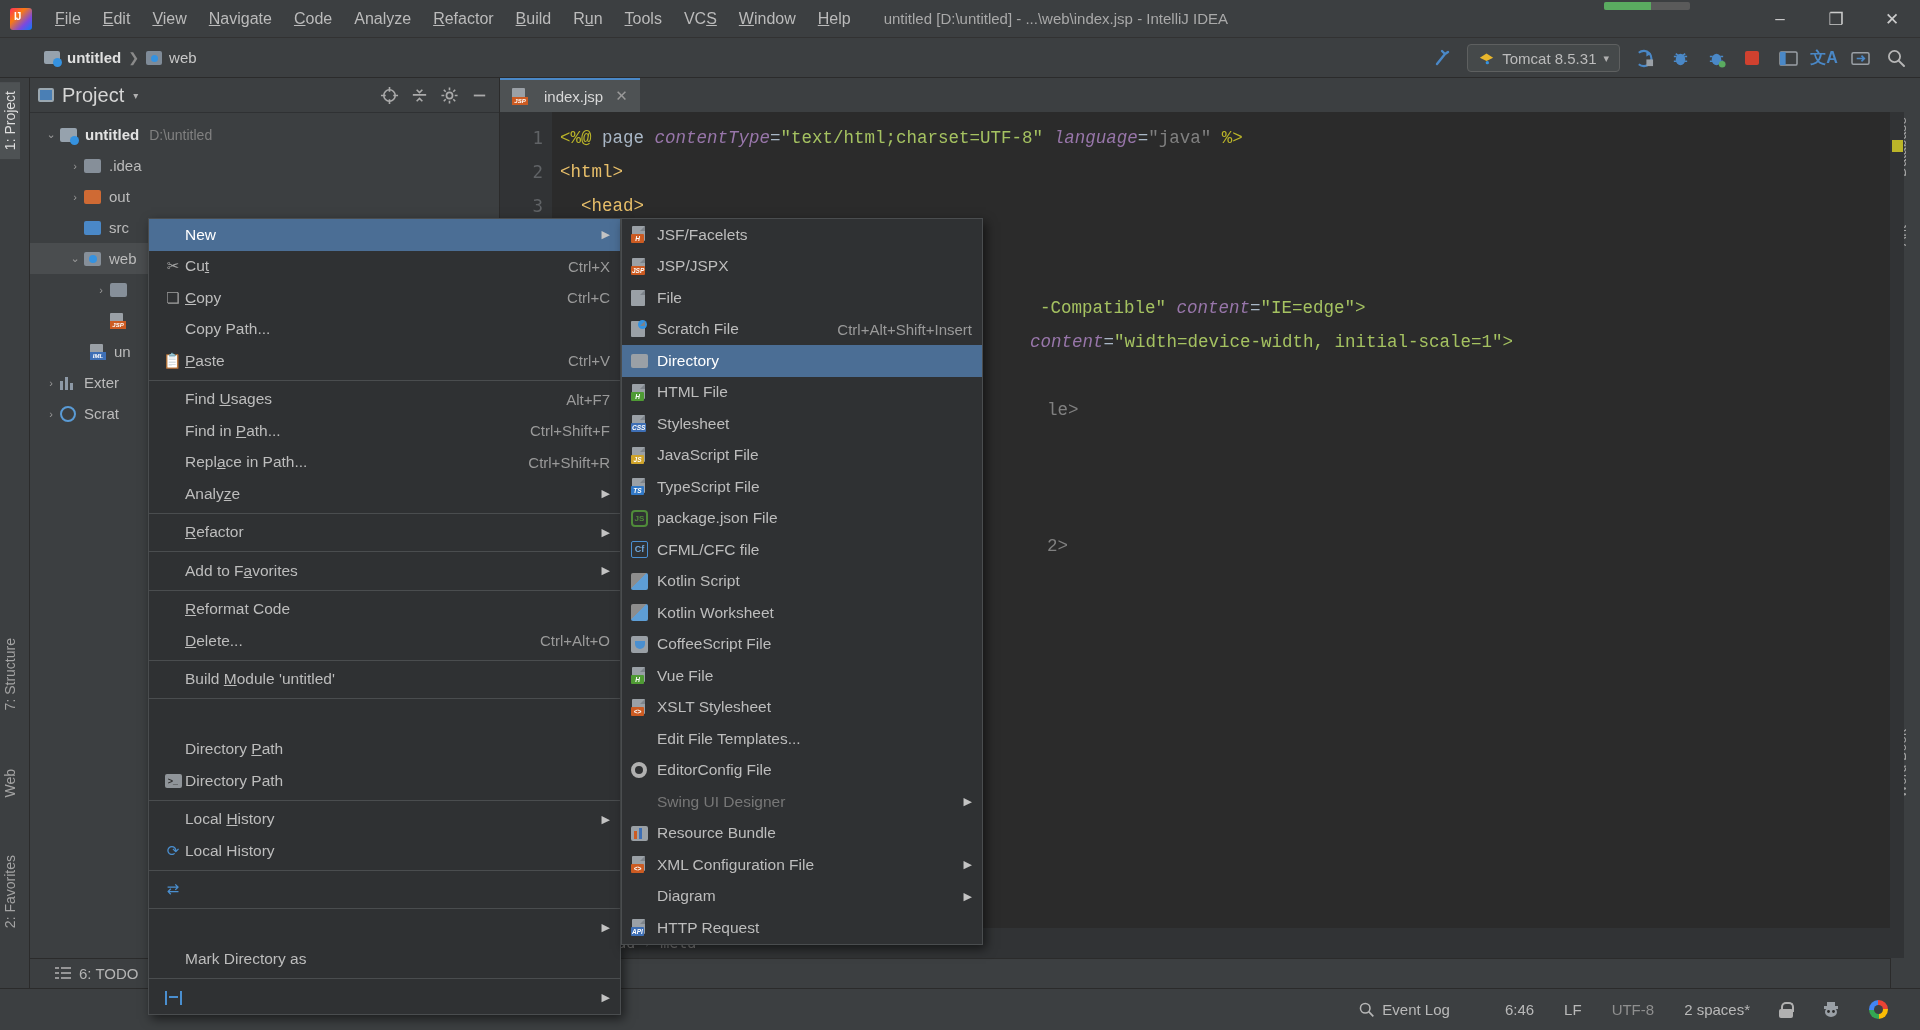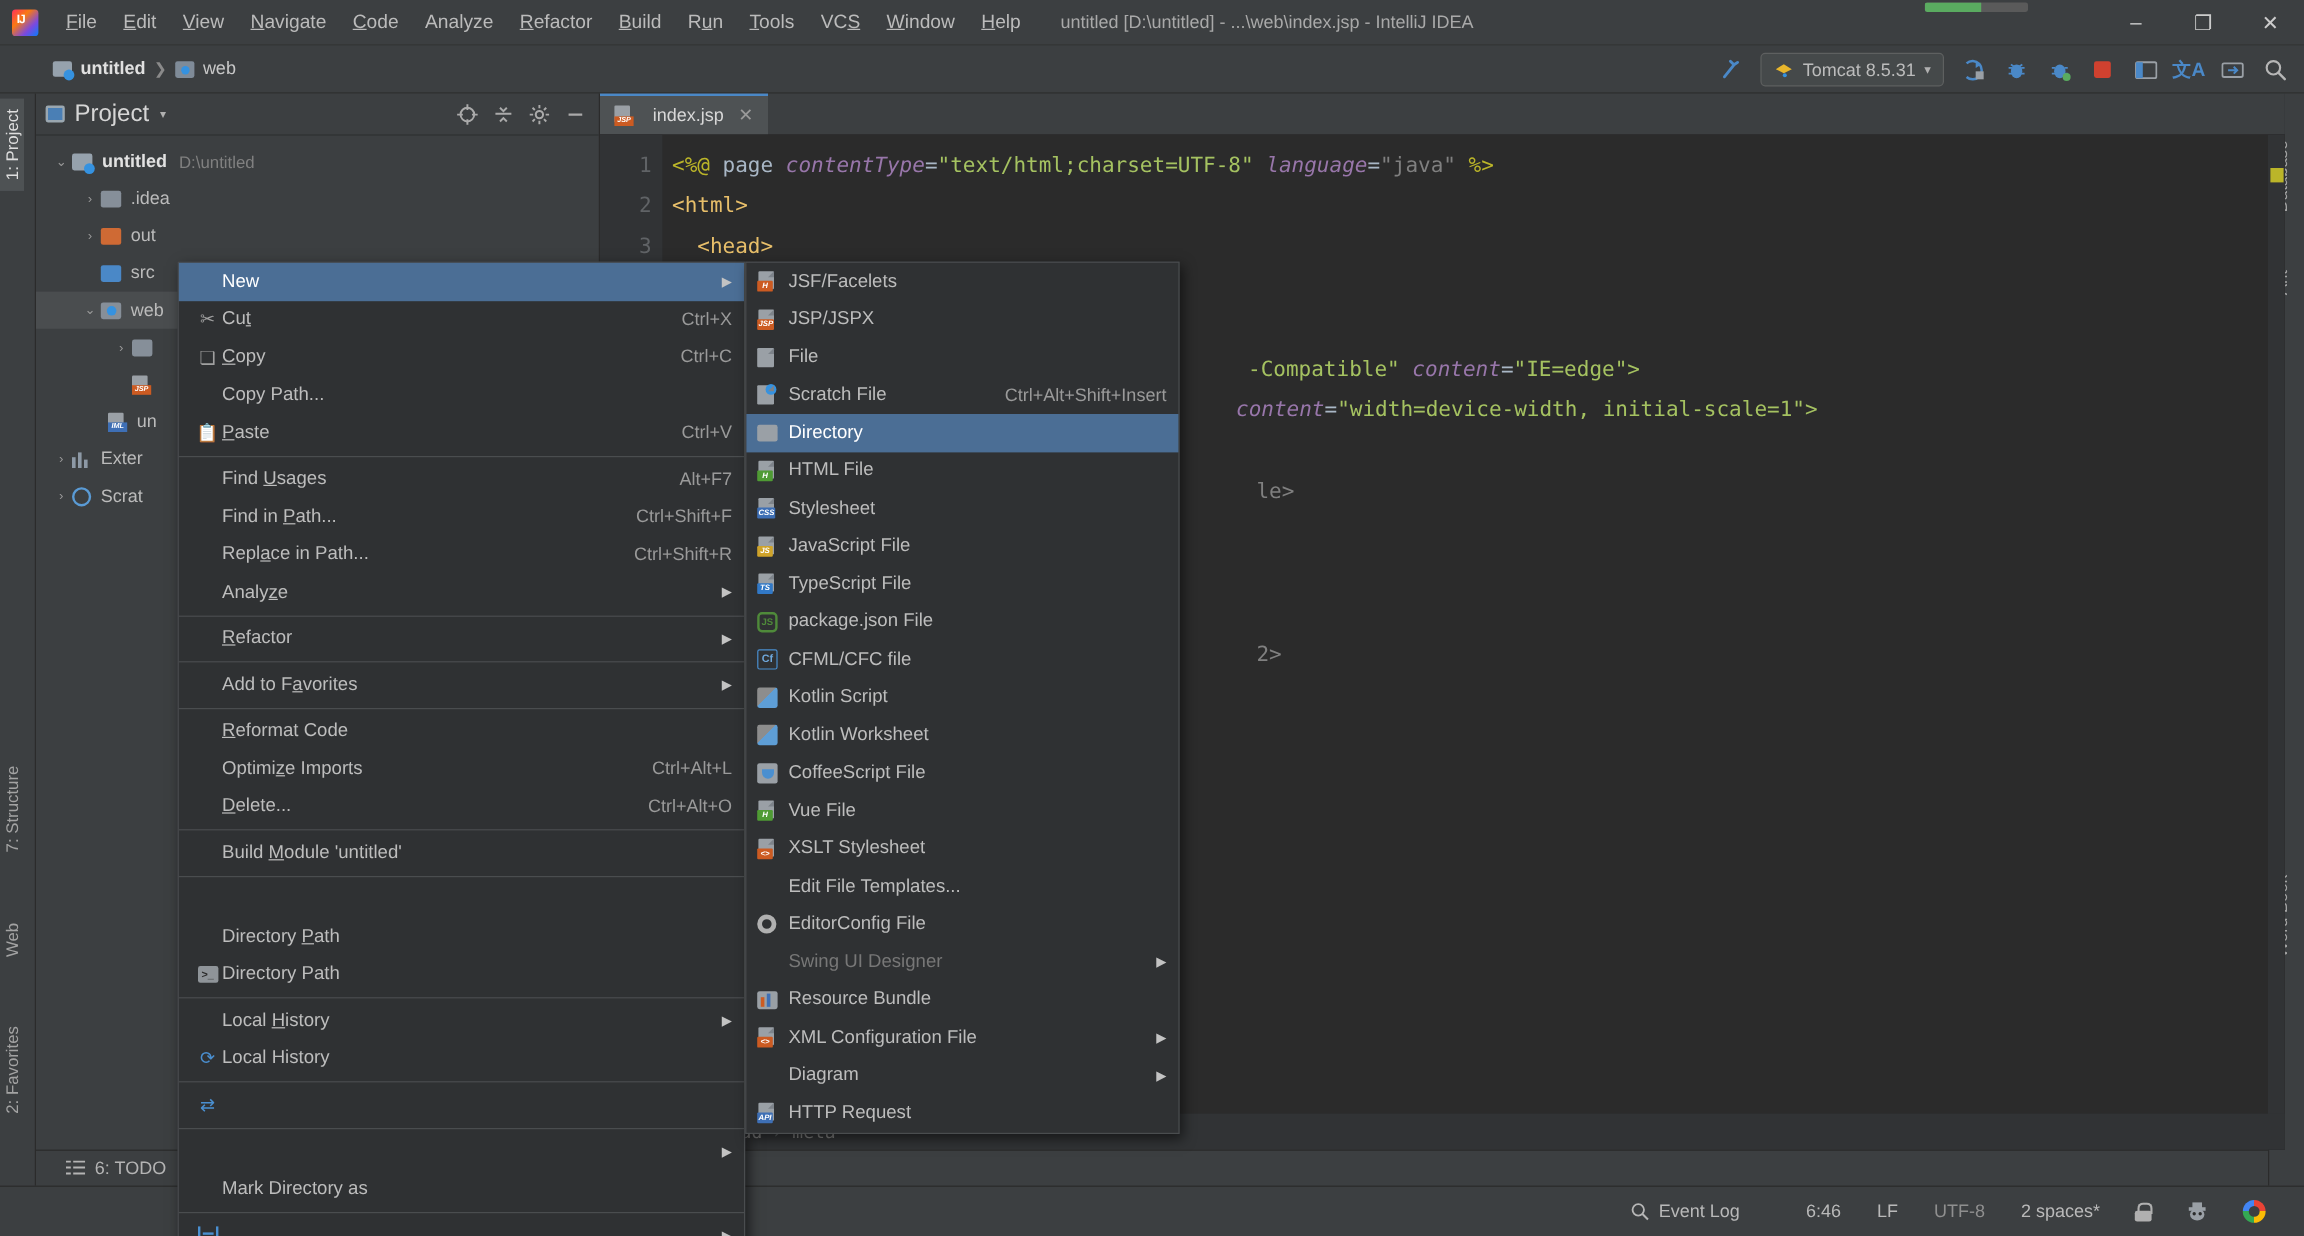--- a/index.html
+++ b/index.html
@@ -158,21 +158,21 @@
   .code {
     position: relative; background: #2b2b2b; height: 846px; overflow: hidden;
     font-family: "DejaVu Sans Mono", "Liberation Mono", monospace; font-size: 17.5px;
   }
   .gutter {
     position: absolute; left: 0; top: 0; width: 52px; height: 100%;
     background: #313335; color: #606366; text-align: right; padding-top: 9px;
   }
   .gutter div { height: 34px; line-height: 34px; padding-right: 9px; }
   .codelines { position: absolute; left: 60px; top: 9px; right: 0; }
-  .cl { height: 34px; line-height: 34px; white-space: pre; color: #a9b7c6; }
+  .cl { height: 34px; line-height: 34px; white-space: pre; color: #a9b7c6; font-family: Liberation Mono, monospace; }
   .k-tag { color: #e8bf6a; }
   .k-attr { color: #9876aa; font-style: italic; }
   .k-val { color: #a5c261; }
   .k-dir { color: #bbb529; }
   .k-plain { color: #a9b7c6; }
   .k-grey { color: #808080; }
   .marker-panel {
     position: absolute; right: 0; top: 0; width: 14px; height: 100%; background: #313335;
   }
   .marker-panel .warn { position:absolute; right:1px; top:28px; width:11px; height:12px; background:#bbb529; }
@@ -677,25 +677,20 @@
       <span class="sub">▶</span>
     </div>
     <div class="cmsep"></div>
     <div class="cmi">
       <span class="ic"></span>
       <span class="lab"><u>R</u>eformat Code</span>
       <span class="sc"></span>
     </div>
     <div class="cmi">
       <span class="ic"></span>
-      <span class="lab">Optimi<u>z</u>e Imports</span>
-      <span class="sc">Ctrl+Alt+L</span>
-    </div>
-    <div class="cmi">
-      <span class="ic"></span>
       <span class="lab"><u>D</u>elete...</span>
       <span class="sc">Ctrl+Alt+O</span>
     </div>
     <div class="cmsep"></div>
     <div class="cmi">
       <span class="ic"></span>
       <span class="lab">Build <u>M</u>odule 'untitled'</span>
     </div>
     <div class="cmsep"></div>
     <div class="cmi">

